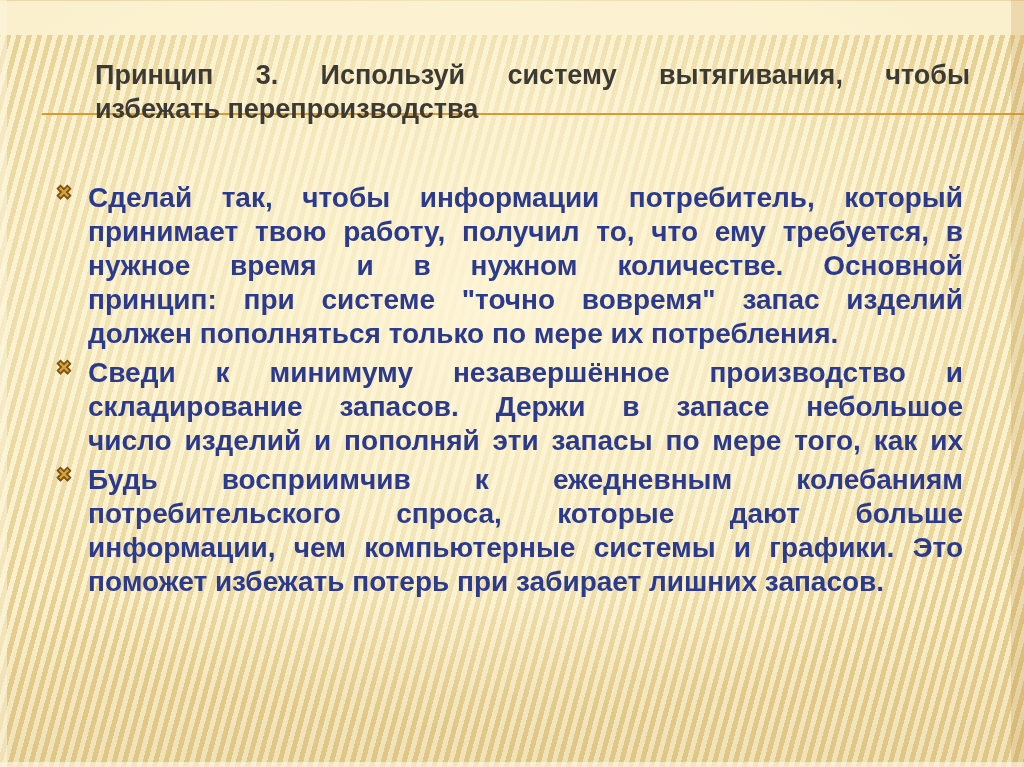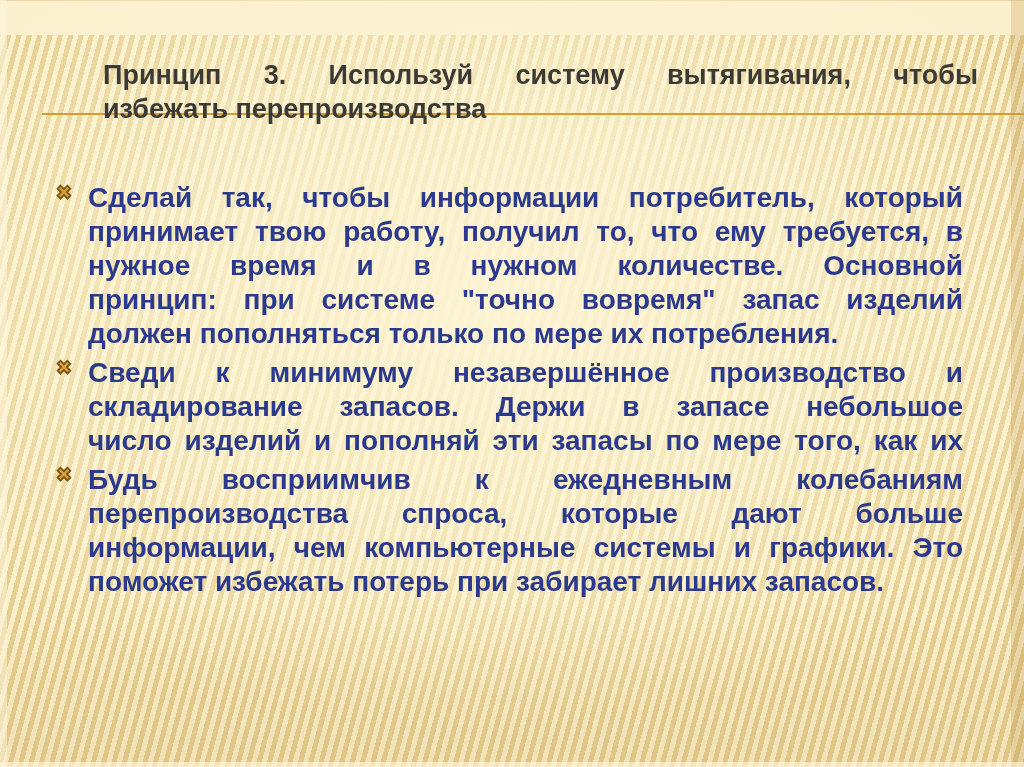--- a/index.html
+++ b/index.html
@@ -61,21 +61,20 @@
     background:#D89B33;
     z-index:1;
   }
 
   .title{
     position:absolute;left:95px;top:58px;width:875px;
     z-index:2;
     color:#3C3A35;
     font-size:27px;font-weight:bold;line-height:34px;
     letter-spacing:0px;
-    margin-left:8px;
   }
   .title .jl{text-align:justify;text-align-last:justify;}
   .title .ll{text-align:right;}
 
   .content{
     position:absolute;left:88px;top:181px;width:875px;
     color:#2B3A8C;
     font-size:28px;font-weight:600;line-height:34px;
   }
   .bullet{position:relative;margin-bottom:5px;}
@@ -122,19 +121,19 @@
     <div class="bullet">
       <span class="marker">✖</span>
       <div class="jl">Сведи к минимуму незавершённое производство и</div>
       <div class="jl">складирование запасов. Держи в запасе небольшое</div>
       <div class="jl">число изделий и пополняй эти запасы по мере того, как их</div>
     </div>
 
     <div class="bullet">
       <span class="marker">✖</span>
       <div class="jl">Будь восприимчив к ежедневным колебаниям</div>
-      <div class="jl">перепроизводства спроса, которые дают больше</div>
+      <div class="jl">потребительского спроса, которые дают больше</div>
       <div class="jl">информации, чем компьютерные системы и графики. Это</div>
       <div class="ll">поможет избежать потерь при забирает лишних запасов.</div>
     </div>
 
   </div>
 </div>
 
 </body></html>

